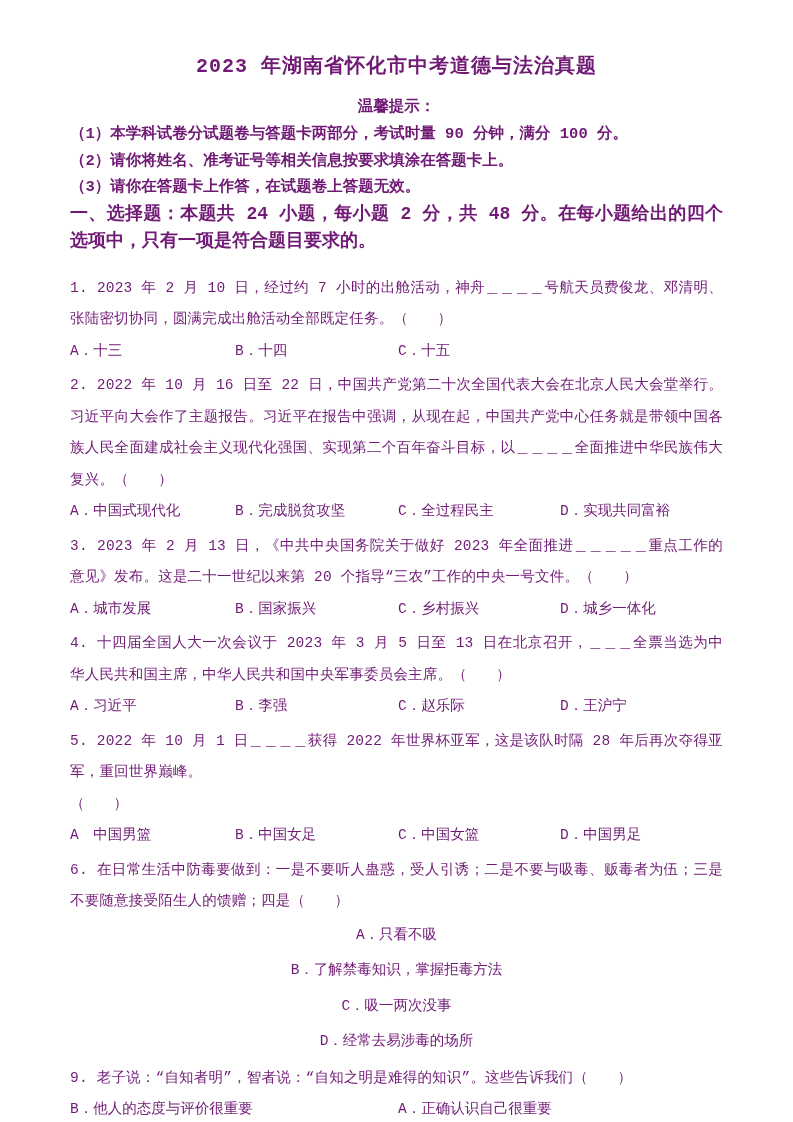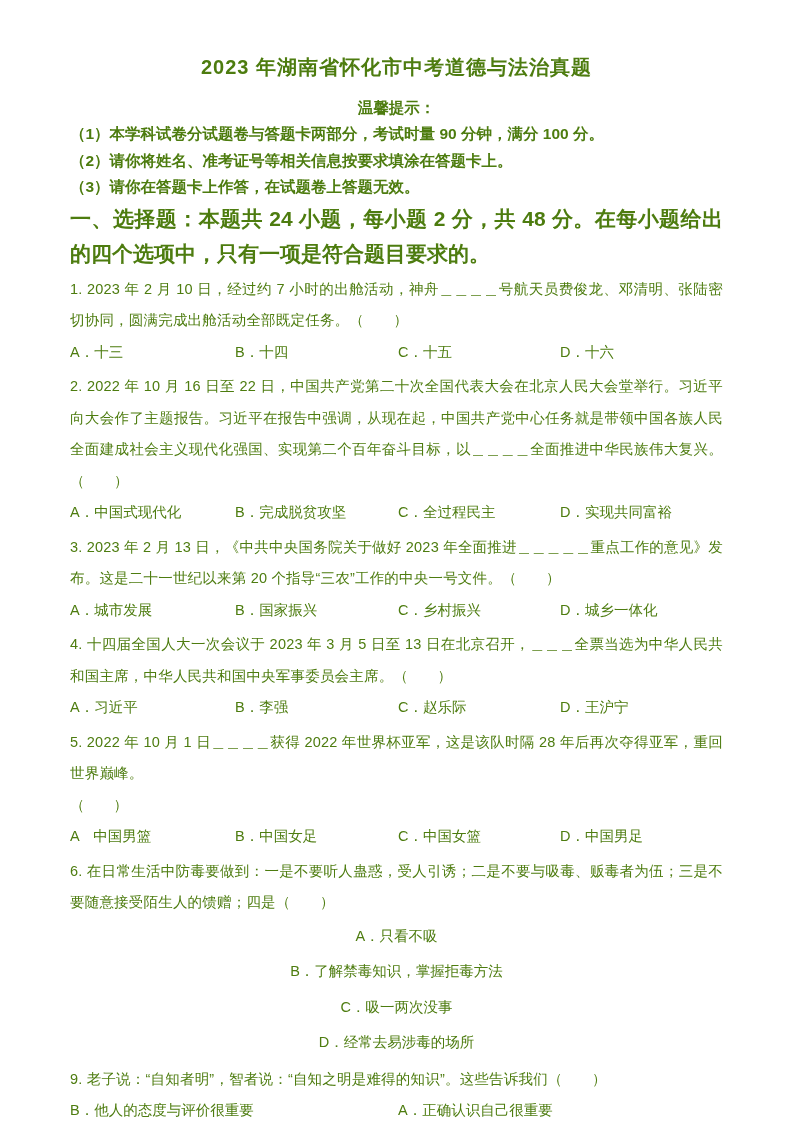--- a/index.html
+++ b/index.html
@@ -1,35 +1,35 @@
 <!DOCTYPE html>
 <html><head>
 <meta charset="utf-8">
 <style>
   html,body { margin:0; padding:0; background:#ffffff; }
   .page {
     width:793px; height:1122px; box-sizing:border-box;
     padding:54px 70px 30px 70px;
-    background:#ffffff; color:#4d7c0f;
-    font-family:Liberation Sans, sans-serif;
+    background:#ffffff; color:#701a75;
+    font-family:Liberation Mono, monospace;
     overflow:hidden;
   }
   .title {
     text-align:center; font-size:20px; font-weight:bold;
     letter-spacing:1px; margin:0 0 14px 0; line-height:26px;
   }
   .notice-heading {
     font-weight:bold; font-size:15.5px; line-height:27px;text-align:center;
   }
   .notice-item {
     font-weight:bold; font-size:15.5px; line-height:26.5px;
   }
   .section-heading {
-    font-weight:bold; font-size:21px; line-height:35px;
-    text-align:justify; margin-bottom:3px;
+    font-weight:bold; font-size:18px; line-height:27px;
+    text-align:justify; margin-bottom:18px;
   }
   .question { margin-bottom:3px; }
   .stem {
     margin:0; font-size:14.5px; line-height:31.5px;
     text-align:justify; letter-spacing:0.2px;
   }
   .stem2 { margin:0; font-size:14.5px; line-height:31.5px; }
   .options { font-size:14.5px; line-height:31.5px; }
   .grid4 { display:grid; grid-template-columns:165px 163px 162px 1fr; }
   .grid2 { display:grid; grid-template-columns:328px 1fr; }
@@ -51,21 +51,20 @@
   </div>
 
   <div class="section-heading">一、选择题：本题共 24 小题，每小题 2 分，共 48 分。在每小题给出的四个选项中，只有一项是符合题目要求的。</div>
 
   <div class="question">
     <p class="stem">1. 2023 年 2 月 10 日，经过约 7 小时的出舱活动，神舟＿＿＿＿号航天员费俊龙、邓清明、张陆密切协同，圆满完成出舱活动全部既定任务。（　　）</p>
     <div class="options grid4">
       <span class="opt">A．十三</span>
       <span class="opt">B．十四</span>
       <span class="opt">C．十五</span>
-      <span class="opt">D．十六</span>
     </div>
   </div>
 
   <div class="question">
     <p class="stem">2. 2022 年 10 月 16 日至 22 日，中国共产党第二十次全国代表大会在北京人民大会堂举行。习近平向大会作了主题报告。习近平在报告中强调，从现在起，中国共产党中心任务就是带领中国各族人民全面建成社会主义现代化强国、实现第二个百年奋斗目标，以＿＿＿＿全面推进中华民族伟大复兴。（　　）</p>
     <div class="options grid4">
       <span class="opt">A．中国式现代化</span>
       <span class="opt">B．完成脱贫攻坚</span>
       <span class="opt">C．全过程民主</span>
       <span class="opt">D．实现共同富裕</span>

